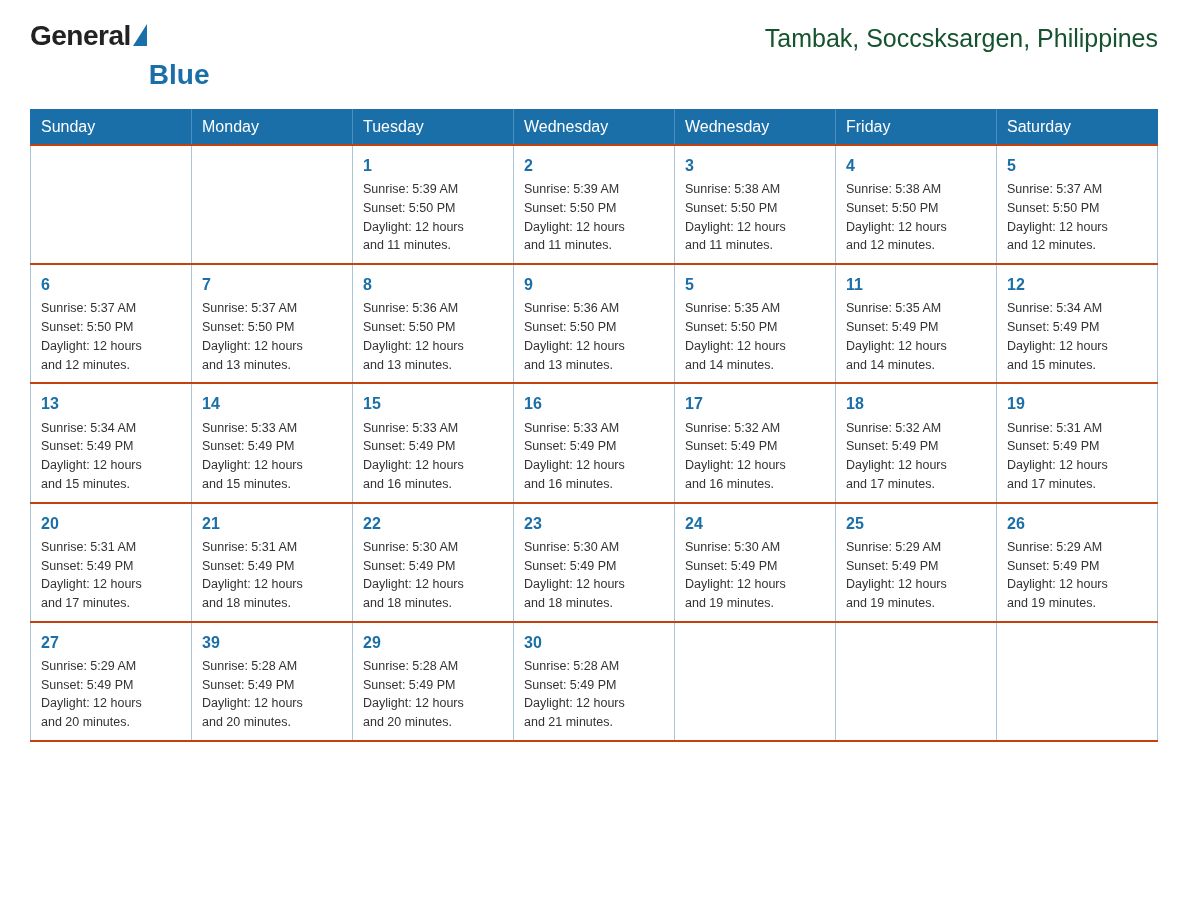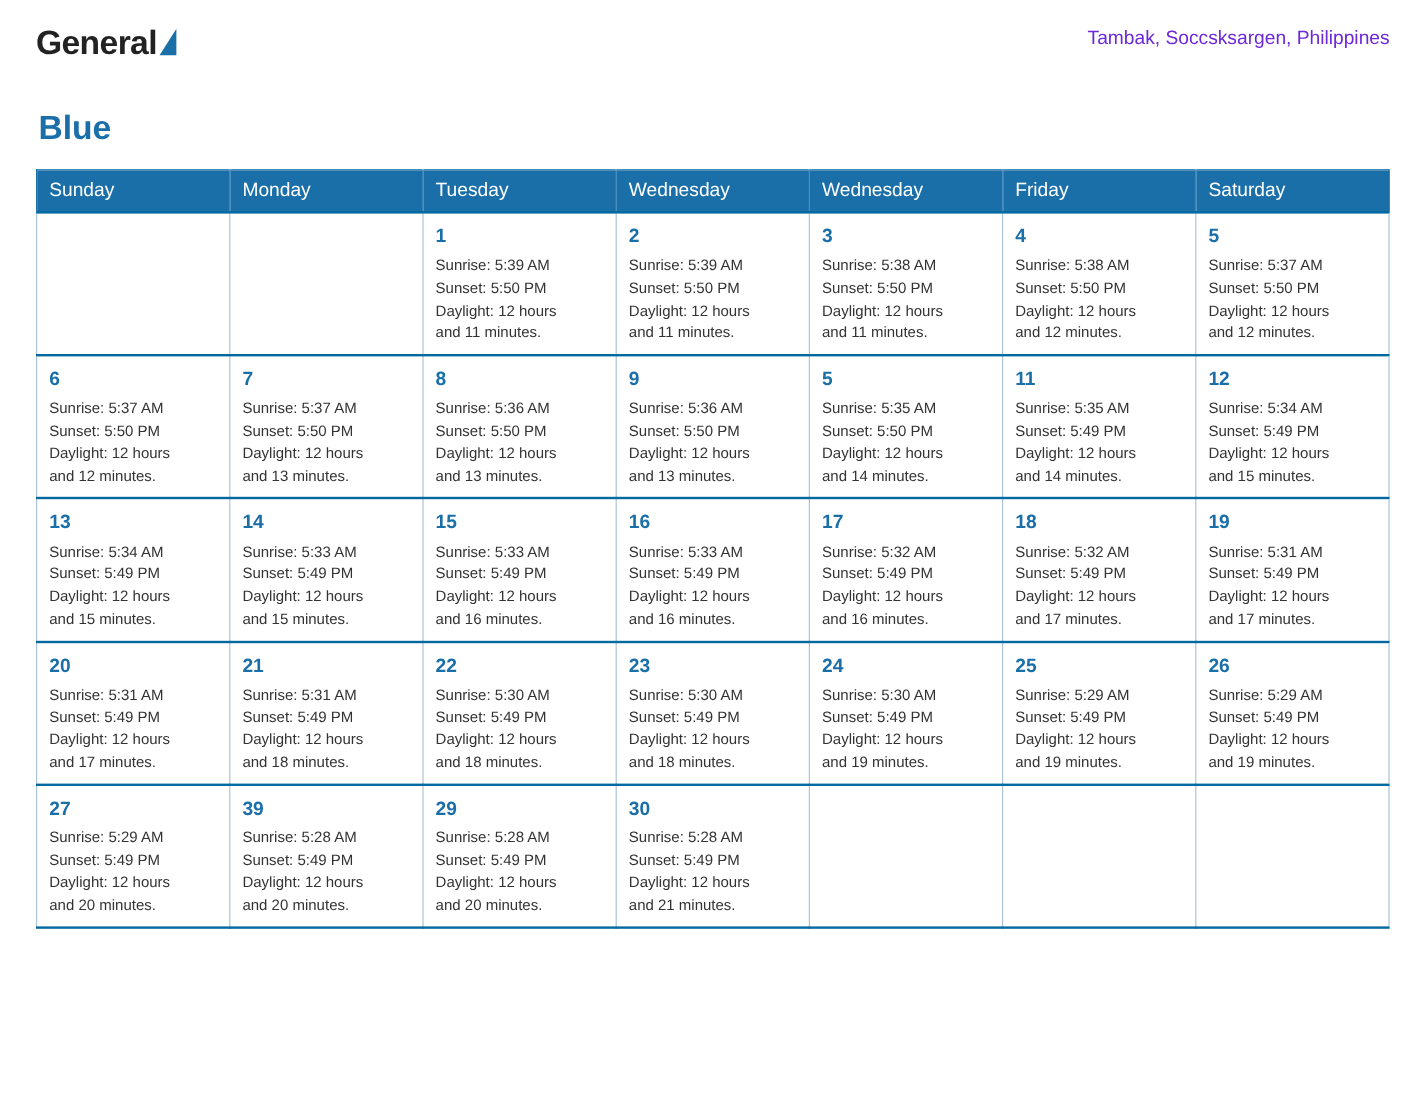--- a/index.html
+++ b/index.html
@@ -12,21 +12,20 @@
       padding: 20px 30px;
     }
     .header {
       display: flex;
       justify-content: space-between;
       align-items: flex-start;
       margin-bottom: 18px;
     }
     .logo {
       display: flex;
-      flex-direction: column;
       align-items: flex-start;
     }
     .logo-top {
       display: flex;
       align-items: center;
     }
     .logo-general {
       font-size: 28px;
       font-weight: bold;
       color: #222;
@@ -50,22 +49,22 @@
     .title-block {
       text-align: right;
     }
     .month-title {
       font-size: 52px;
       font-weight: normal;
       color: #222;
       line-height: 1.1;
     }
     .location-title {
-      font-size: 16px;
-      color: #6d28d9;
+      font-size: 25px;
+      color: #14532d;
       margin-top: 4px;
     }
     .calendar {
       width: 100%;
       border-collapse: collapse;
       border: 1px solid #1a6fa8;
     }
     .calendar th {
       background-color: #1a6fa8;
       color: #fff;
@@ -97,21 +96,21 @@
     }
     .day-info {
       font-size: 12.5px;
       color: #333;
       line-height: 1.5;
     }
     .empty-cell {
       background: #fff;
     }
     .calendar tr {
-      border-bottom: 2px solid #0369a1;
+      border-bottom: 2px solid #c2410c;
     }
   </style>
 </head>
 <body>
 
 <div class="header">
   <div class="logo">
     <div class="logo-top">
       <span class="logo-general">General</span>
       <div class="logo-triangle"></div>

